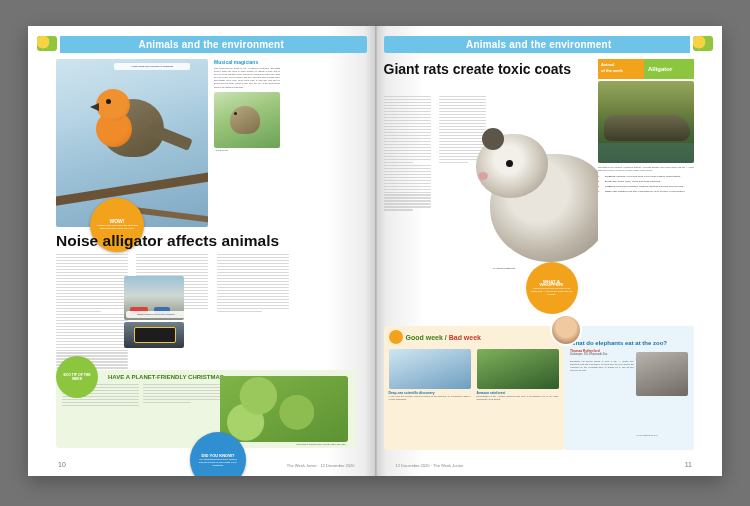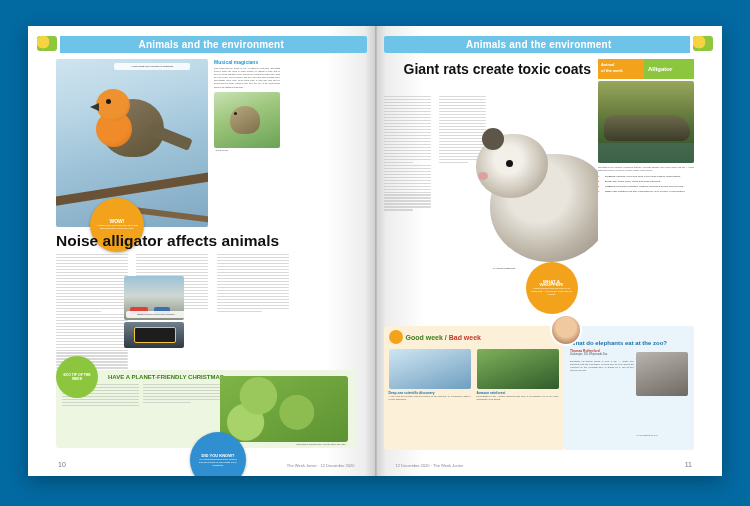--- a/index.html
+++ b/index.html
@@ -1,17 +1,17 @@
 <!DOCTYPE html>
 <html><head>
 <meta charset="utf-8">
 <style>
   html,body{margin:0;padding:0;background:#ffffff;}
   body{width:750px;height:506px;overflow:hidden;font-family:"Liberation Sans",sans-serif;}
-  .stage{position:relative;width:750px;height:506px;background:#0369a1;}
+  .stage{position:relative;width:750px;height:506px;background:#737373;}
 
   
   .spread{position:absolute;left:28px;top:26px;width:694px;height:450px;
           background:#fff;
           box-shadow:0 6px 18px rgba(0,0,0,.28);
           display:flex;}
   .page{position:relative;width:347px;height:450px;overflow:hidden;background:#fff;}
   .page.left{border-right:1px solid #d8d8d8;
      background:linear-gradient(to right,#fff 0%,#fff 86%,#ededed 97%,#d0d0d0 100%);}
   .page.right{background:linear-gradient(to left,#fff 0%,#fff 86%,#ededed 97%,#d0d0d0 100%);}
@@ -92,21 +92,21 @@
                 radial-gradient(circle at 60% 55%,#8dbd50 0 20%,rgba(0,0,0,0) 21%),
                 radial-gradient(circle at 20% 70%,#a8d36a 0 16%,rgba(0,0,0,0) 17%),
                 linear-gradient(150deg,#7fb546,#5d9233);}
   .didyou{position:absolute;left:162px;top:406px;width:56px;height:56px;border-radius:50%;
      background:#2f8fd0;color:#fff;font-size:2.4px;line-height:3px;text-align:center;
      display:flex;align-items:center;justify-content:center;padding:5px;box-sizing:border-box;
      box-shadow:0 1px 3px rgba(0,0,0,.3);}
   .didyou b{display:block;font-size:4px;margin-bottom:1px;}
 
   
-  .ratTitle{position:absolute;left:8px;top:36px;width:215px;font-size:14px;font-weight:bold;color:#111;line-height:15px;margin-left:20px;}
+  .ratTitle{position:absolute;left:8px;top:36px;width:215px;font-size:14px;font-weight:bold;color:#111;line-height:15px;}
   .ratbody{position:absolute;left:8px;top:70px;width:150px;height:150px;}
   .rb-col{width:47px;margin-right:4px;}
   .ratphoto{position:absolute;left:96px;top:84px;width:152px;height:178px;overflow:hidden;}
   .ratphoto .body{position:absolute;left:18px;top:44px;width:120px;height:108px;border-radius:48% 44% 50% 50%;
      background:radial-gradient(circle at 40% 35%,#e9e5dd 0 30%,#bdb6a8 60%,#8f887a 100%);}
   .ratphoto .head{position:absolute;left:4px;top:24px;width:72px;height:64px;border-radius:50% 46% 52% 48%;
      background:radial-gradient(circle at 45% 40%,#f3f0ea 0 25%,#cac3b5 60%,#938b7c 100%);}
   .ratphoto .ear{position:absolute;left:10px;top:18px;width:22px;height:22px;border-radius:50%;background:#5c5548;}
   .ratphoto .eye{position:absolute;left:34px;top:50px;width:7px;height:7px;border-radius:50%;background:#141414;}
   .ratphoto .nose{position:absolute;left:6px;top:62px;width:10px;height:8px;border-radius:50%;background:#d9a2a0;}

